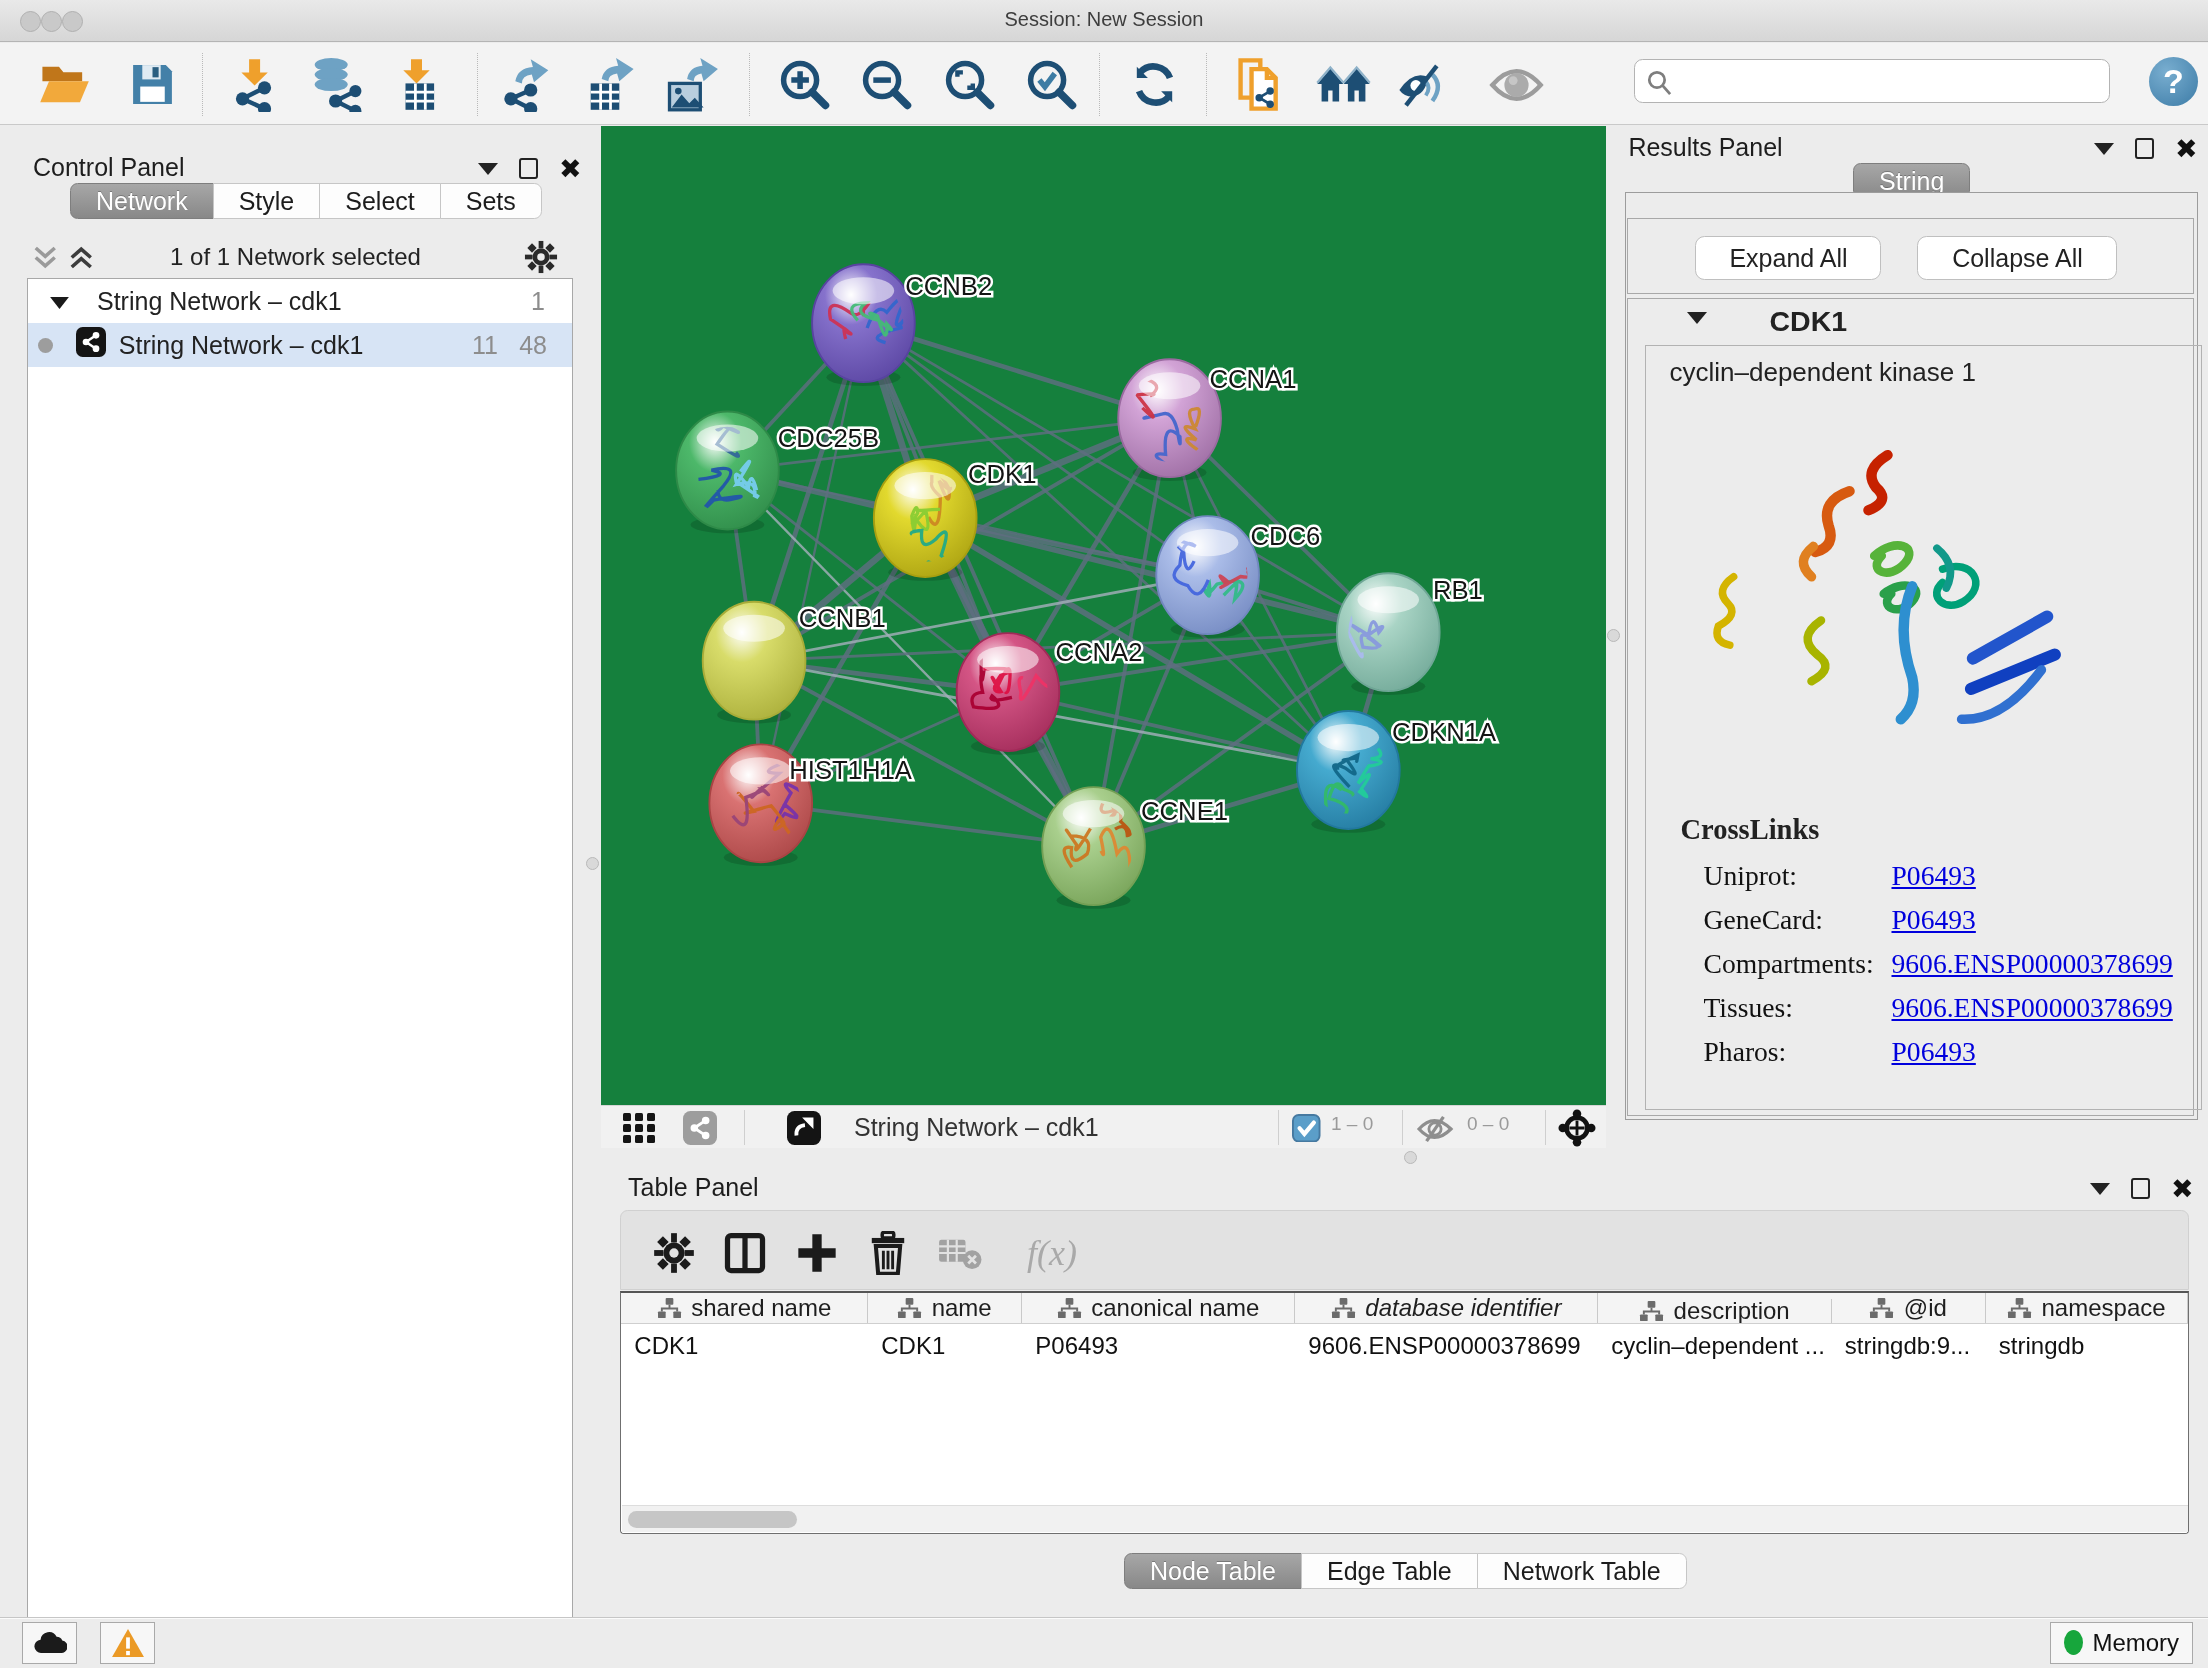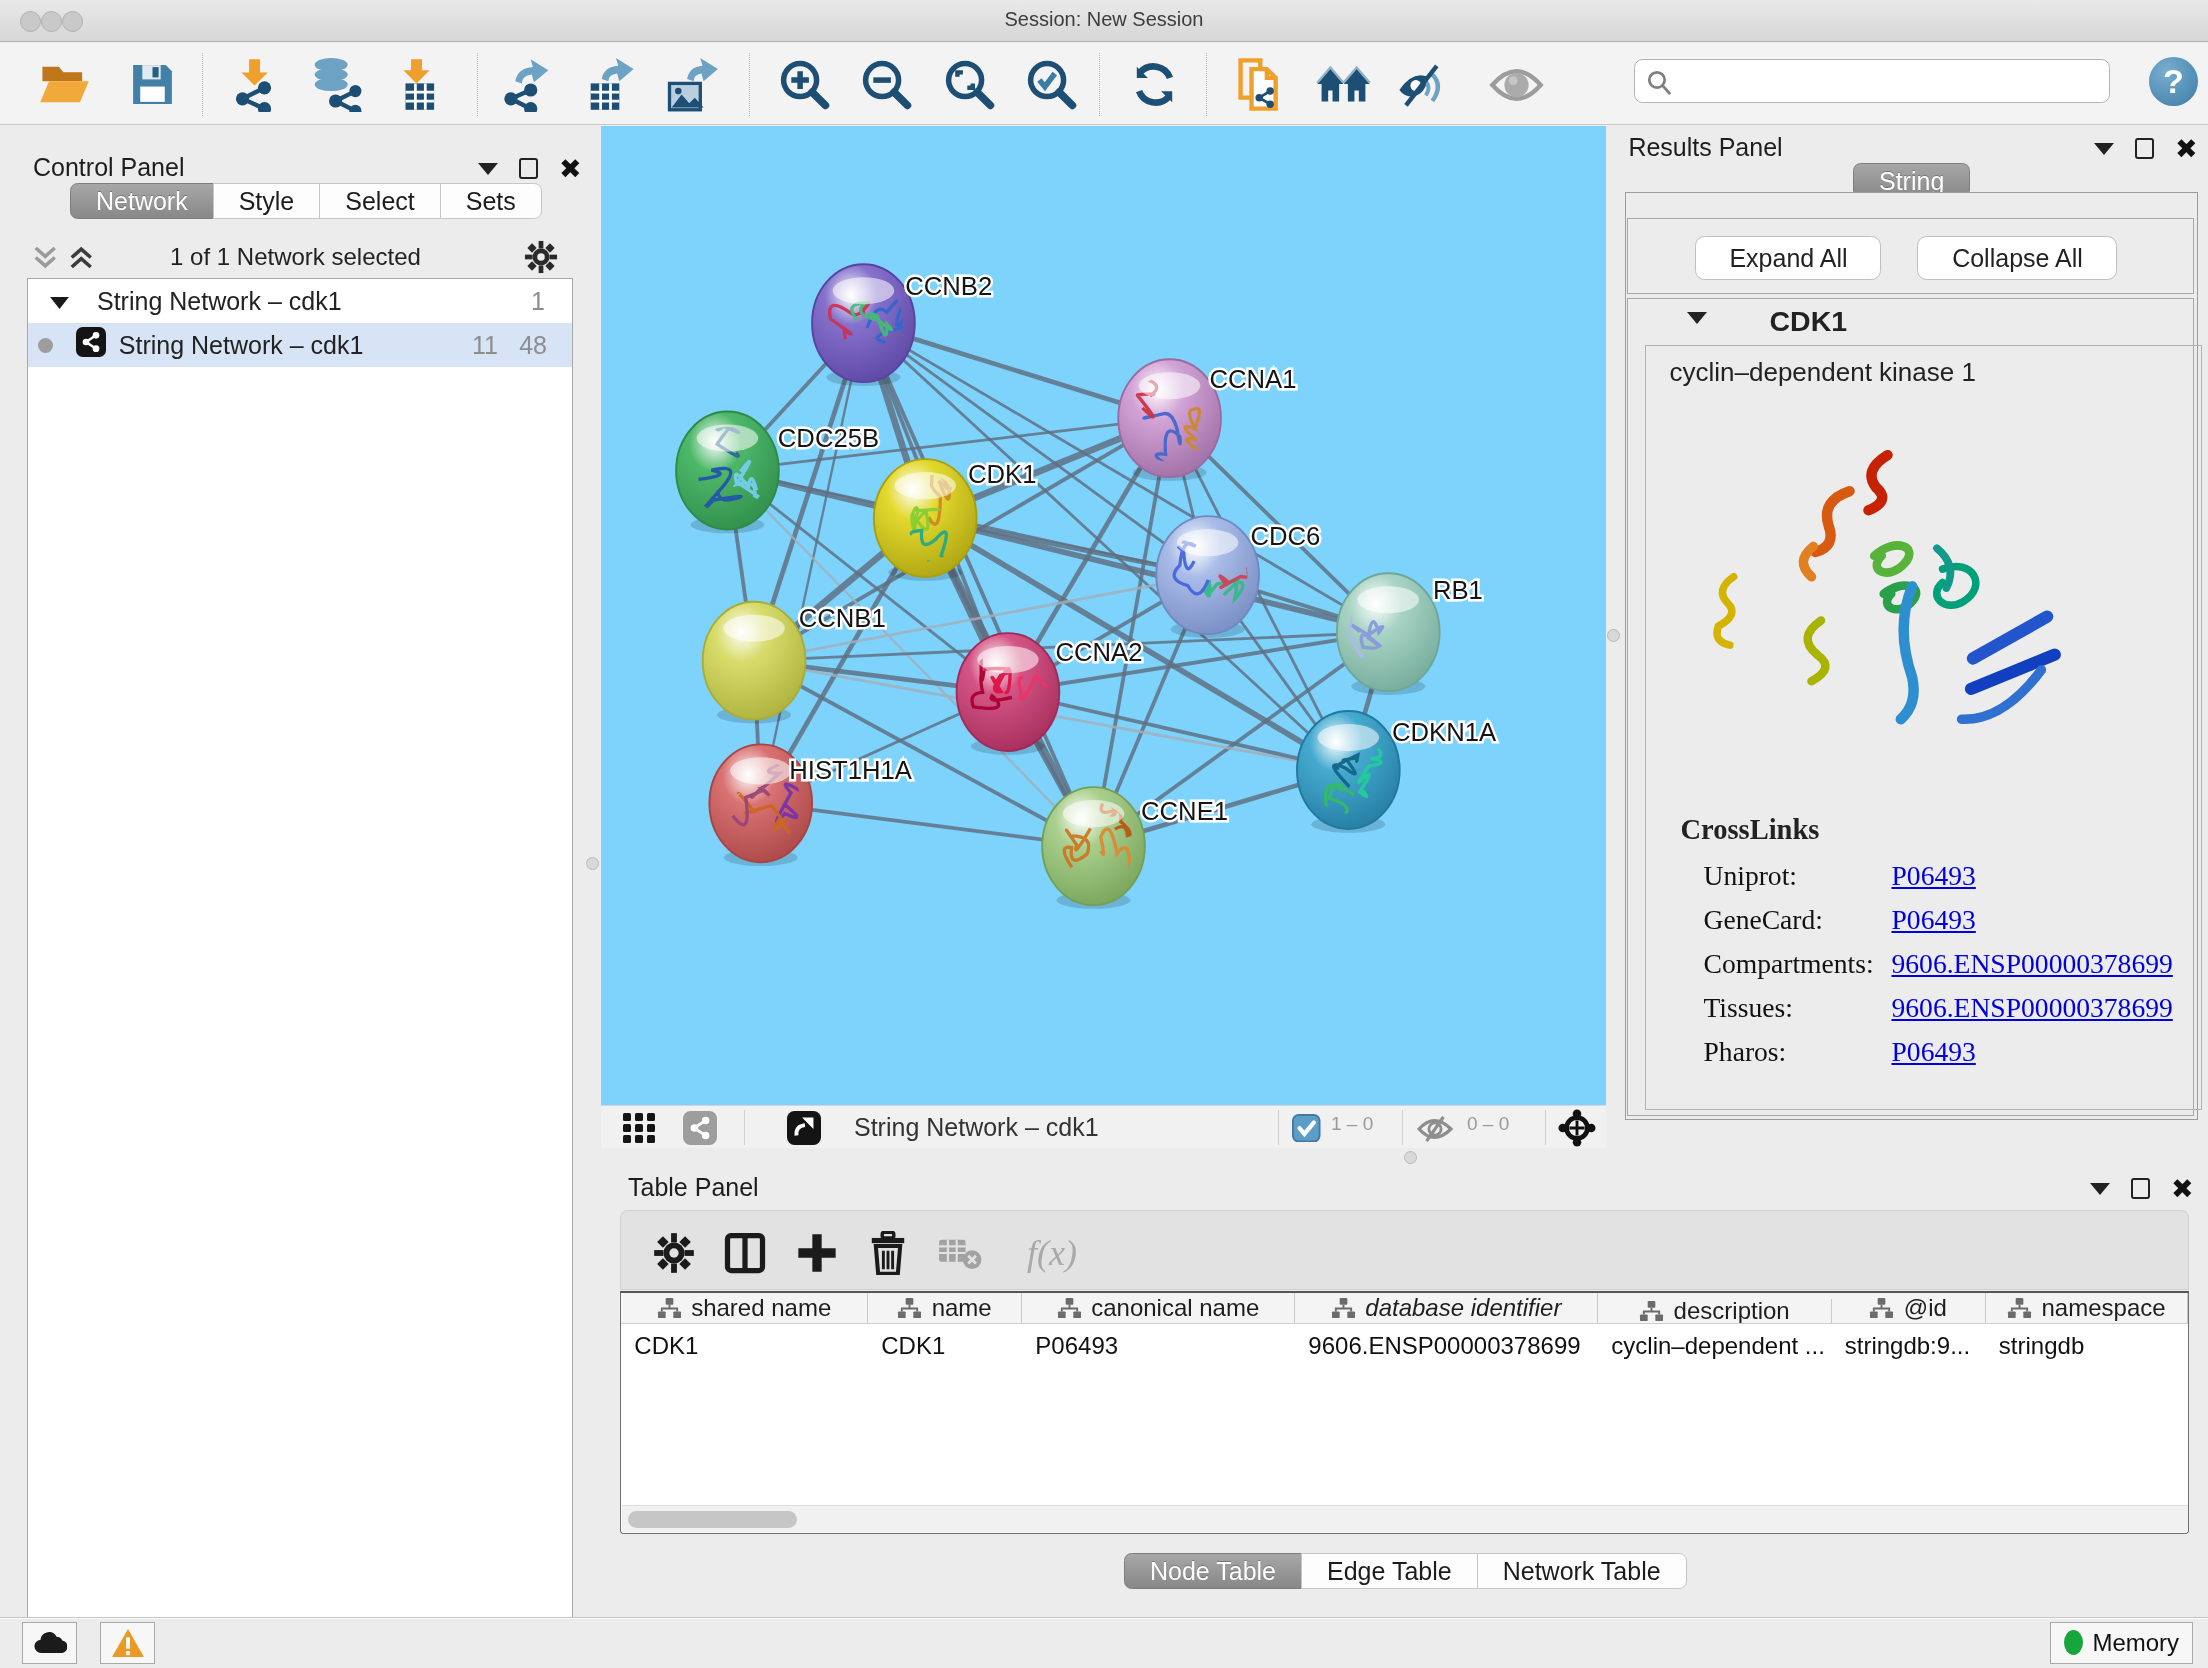--- a/index.html
+++ b/index.html
@@ -50,21 +50,21 @@
   #control-panel { left:10px; top:125px; width:586px; height:1484px;margin-top:20px; }
   #cp-tabs { position:absolute; left:61px; top:38px; display:flex; }
   #cp-statusrow { position:absolute; left:0px; top:93px; width:571px; height:38px; }
   #cp-tree { position:absolute; left:17px; top:133px; width:546px; height:1343px;
     background:#fff; border:1px solid #a8a8a8; }
   .tree-row { position:relative; height:44px; display:flex; align-items:center; font-size:25px; }
   .tree-row.sel { background:#d7e4f5; }
   .tree-count { position:absolute; color:#8d8d8d; font-size:25px; }
 
   
-  #canvas { left:601px; top:126px; width:1005px; height:979px; background:#7dd3fc;text-align:right; }
+  #canvas { left:601px; top:126px; width:1005px; height:979px; background:#15803d;text-align:right; }
   #canvas-strip { left:601px; top:1105px; width:1005px; height:43px; background:#f1f1f1;
     border-top:1px solid #d5d5d5; }
   .strip-sep { position:absolute; top:3.8px; height:35px; width:0; border-left:1px solid #cfcfcf; }
   .strip-txt { position:absolute; font-size:19px; color:#9a9a9a; top:6.7px; }
   #net-title { position:absolute; left:253px; top:6.7px; font-size:25px; color:#333; }
   .grip { position:absolute; width:13.3px; height:13.3px; border-radius:50%;
     background:#d9d9d9; border:1px solid #b9b9b9; }
 
   
   #results-panel { left:1617px; top:125px; width:592px; height:1008px; }

